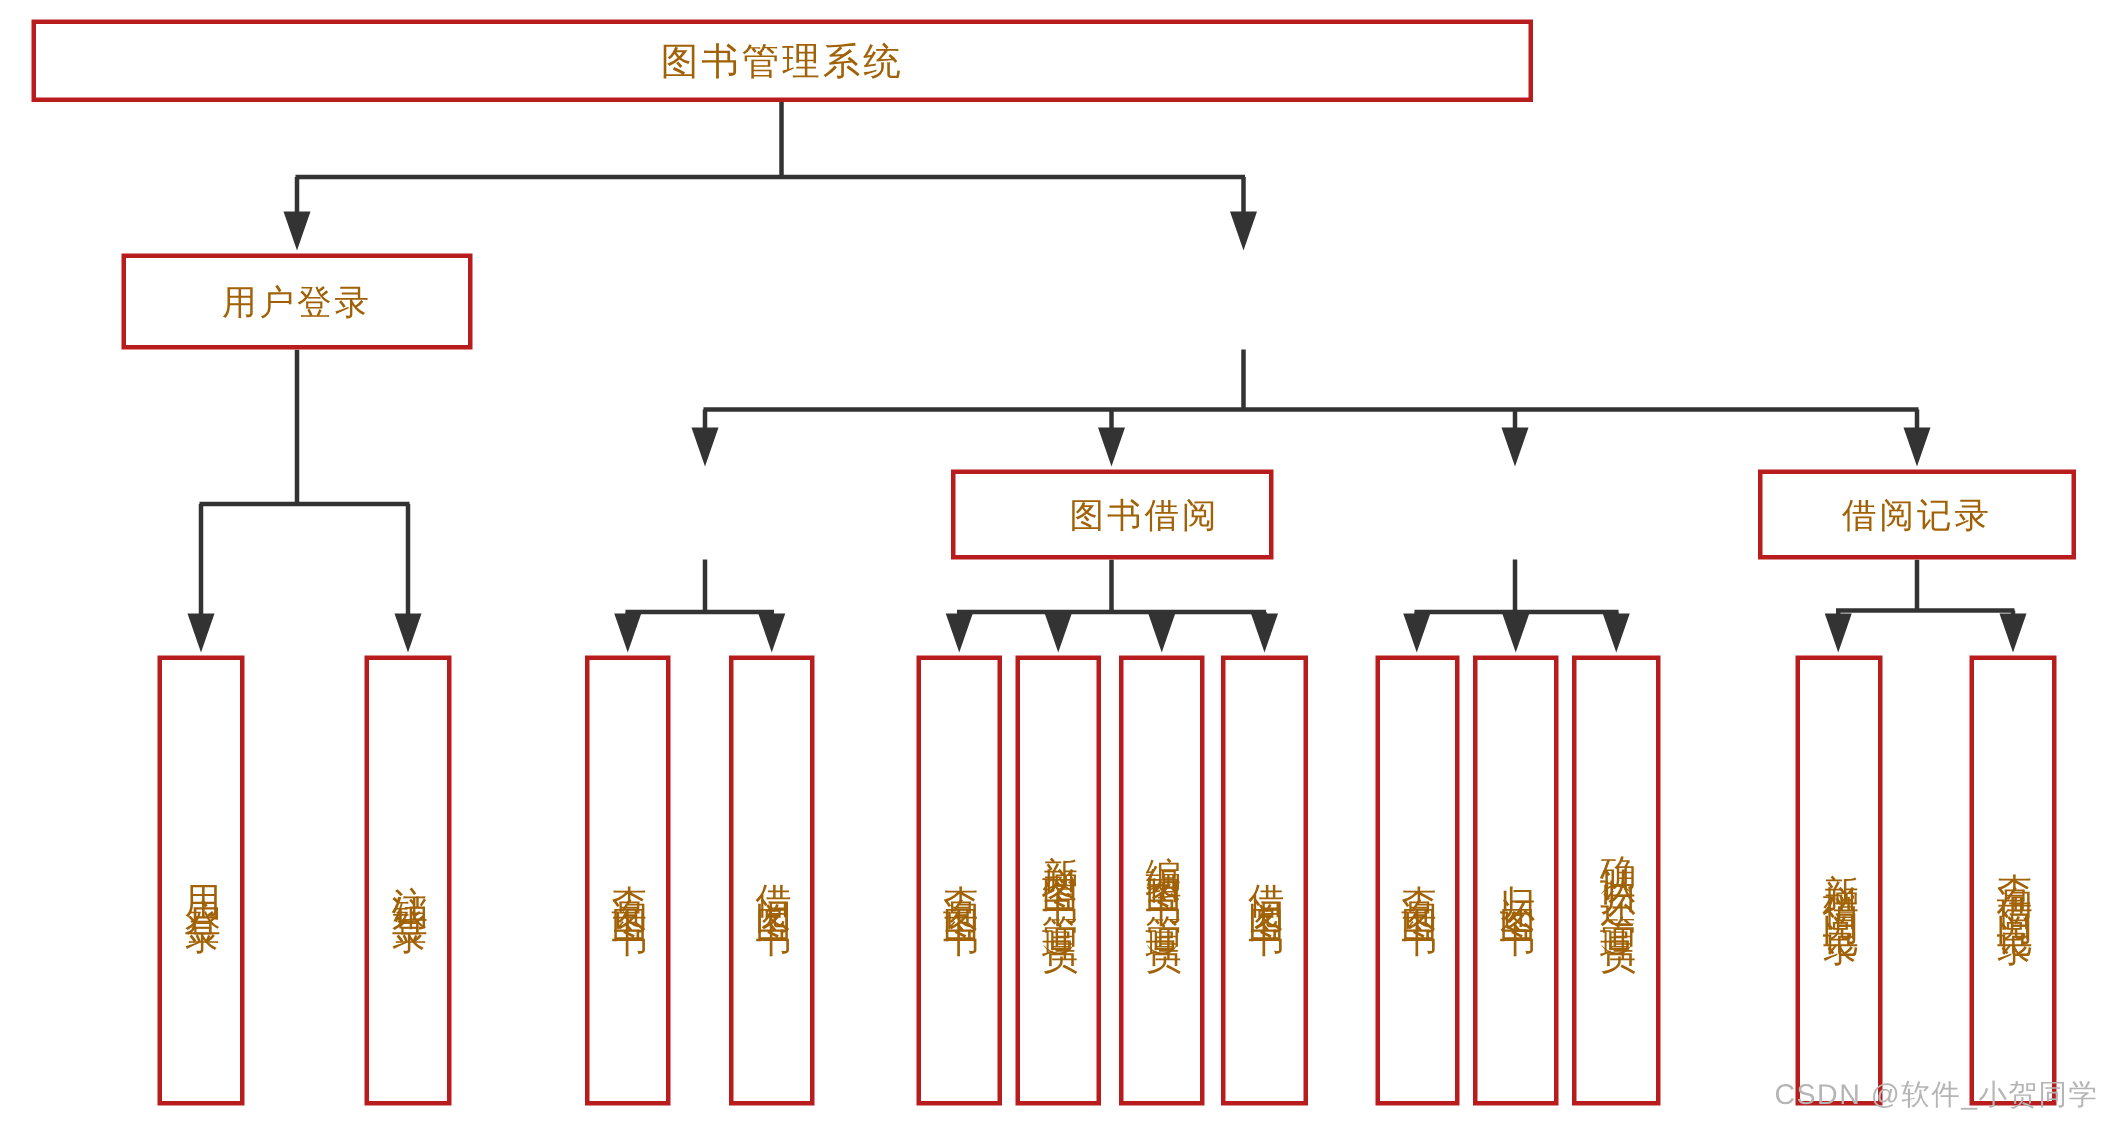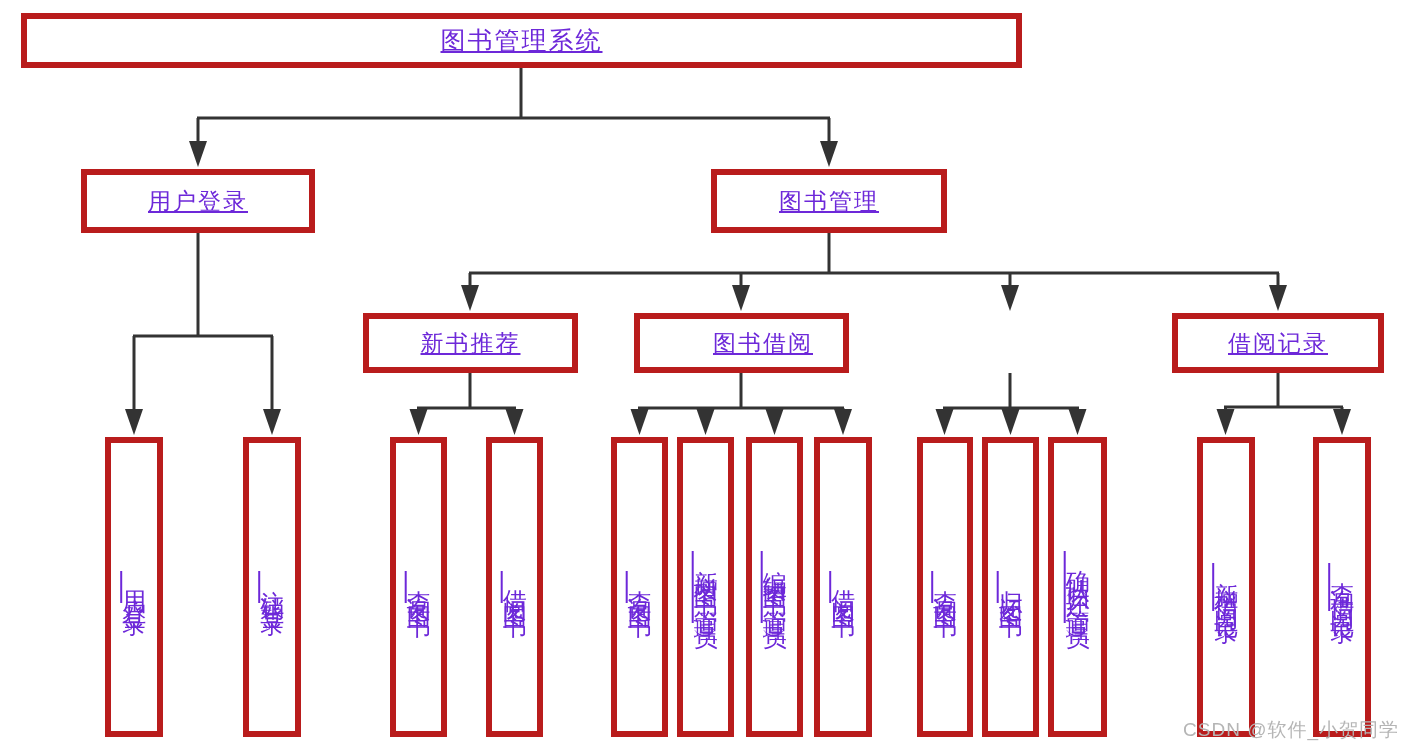--- a/index.html
+++ b/index.html
@@ -11,27 +11,26 @@
     overflow:hidden;
   }
   #connector-layer{
     position:absolute;left:0;top:0;width:1405px;height:747px;
     z-index:1;
   }
   .node{
     position:absolute;
     box-sizing:border-box;
     background:#ffffff;
-    border:6px solid #b91c1c;
-    color:#6d28d9;
+    border:3px solid #b91c1c;
+    color:#a16207;
     display:flex;
     align-items:center;
     justify-content:center;
     z-index:2;
-    text-decoration:underline;
   }
   .h-node{
     font-size:23px;
     letter-spacing:2px;
     white-space:nowrap;
   }
   .root-node{
     font-size:25px;
     letter-spacing:2px;
   }
@@ -110,23 +109,21 @@
       <polygon points="1068.5,409 1086.5,409 1077.5,435" fill="#333333"></polygon>
       <line x1="1225.5" y1="407" x2="1225.5" y2="415" stroke="#333333" stroke-width="3"></line>
       <polygon points="1216.5,409 1234.5,409 1225.5,435" fill="#333333"></polygon>
       <line x1="1342" y1="407" x2="1342" y2="415" stroke="#333333" stroke-width="3"></line>
       <polygon points="1333,409 1351,409 1342,435" fill="#333333"></polygon>
     </svg>
 
   <div class="node h-node root-node" style="left:21px;top:13px;width:1001px;height:55px;">图书管理系统</div>
 
   <div class="node h-node" style="left:81px;top:169px;width:234px;height:64px;">用户登录</div>
-  <div class="node h-node" style="left:711px;top:169px;width:236px;height:64px;">图书管理</div>
 
-  <div class="node h-node" style="left:363px;top:313px;width:215px;height:60px;">新书推荐</div>
   <div class="node h-node" style="left:634px;top:313px;width:215px;height:60px;padding-left:43px;">图书借阅</div>
   <div class="node h-node" style="left:1172px;top:313px;width:212px;height:60px;">借阅记录</div>
 
   <div class="node v-node" style="left:105px;top:437px;width:58px;height:300px;">用户登录</div>
   <div class="node v-node" style="left:243px;top:437px;width:58px;height:300px;">注销登录</div>
 
   <div class="node v-node" style="left:390px;top:437px;width:57px;height:300px;">查询图书</div>
   <div class="node v-node" style="left:486px;top:437px;width:57px;height:300px;">借阅图书</div>
 
   <div class="node v-node" style="left:611px;top:437px;width:57px;height:300px;">查询图书</div>

